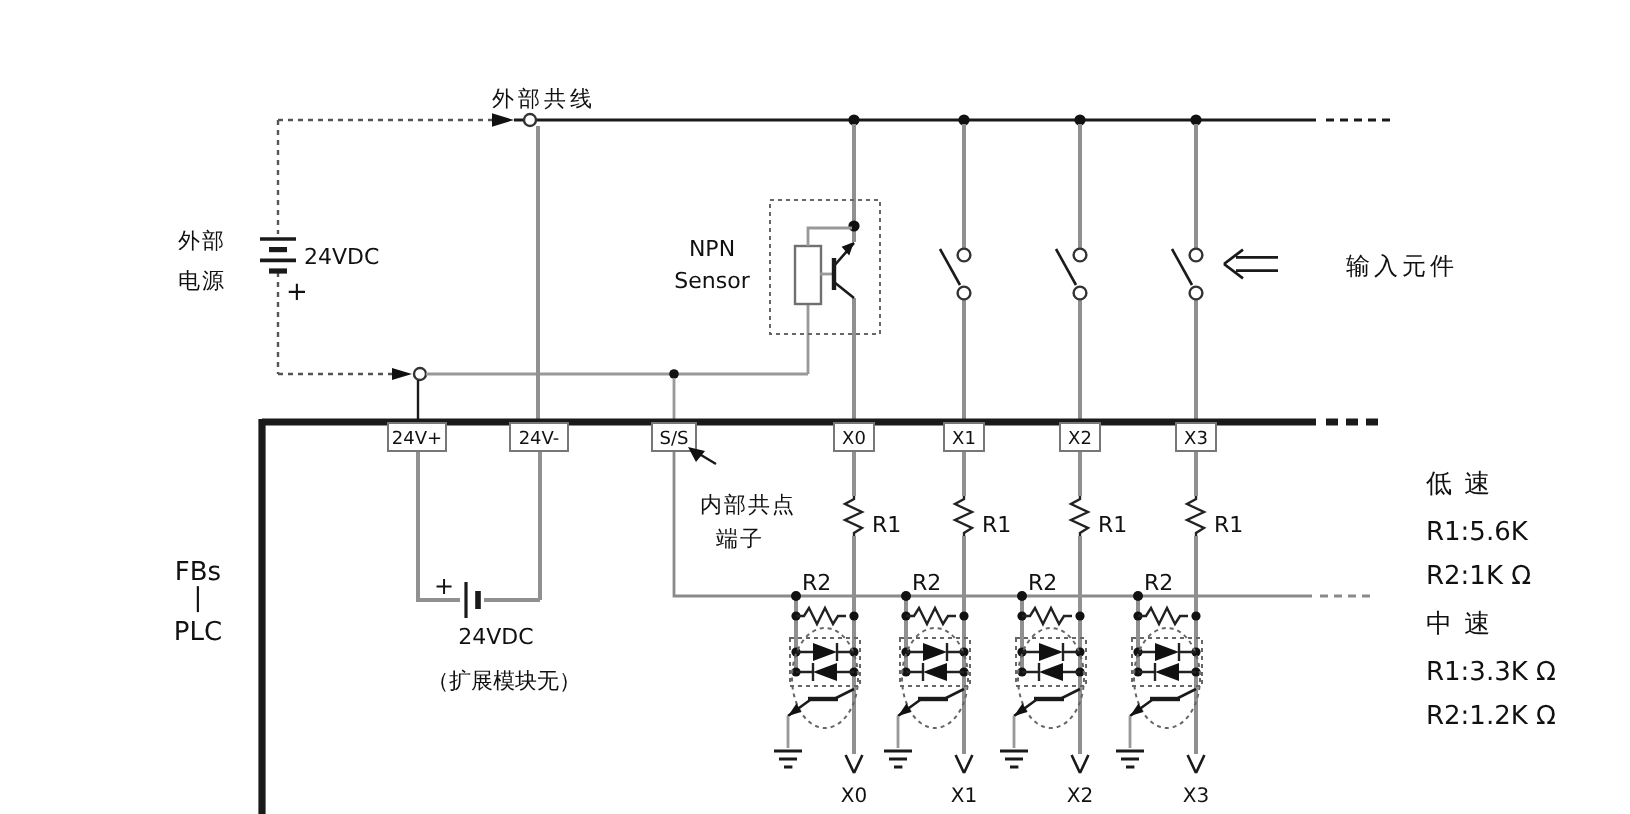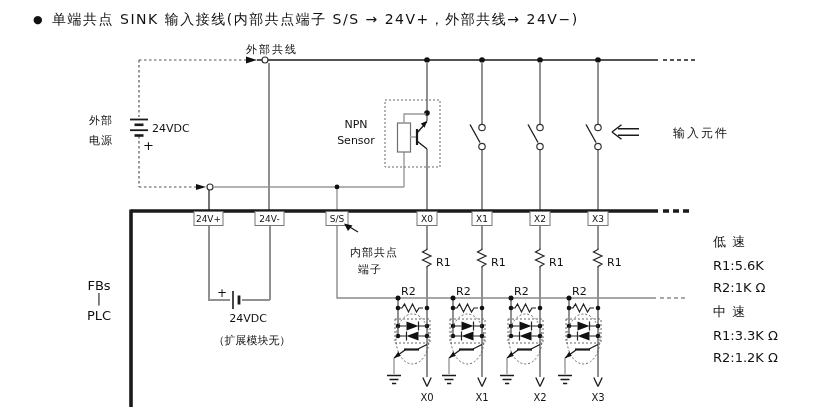--- a/index.html
+++ b/index.html
@@ -22,23 +22,20 @@
   .tbox{fill:#fff;stroke:#777;stroke-width:1;}
   .node{fill:#111;}
   .oc{fill:#fff;stroke:#333;stroke-width:1.2;}
   .comp{stroke:#222;stroke-width:1.2;fill:none;}
 </style>
 </head>
 <body>
 
 <div class="stage">
 
-  <div class="title">
-    <span class="bullet">●</span><span>单端共点 SINK 输入接线(内部共点端子 S/S → 24V+，外部共线→ 24V−)</span>
-  </div>
 
   <svg width="815" height="407" viewBox="0 0 815 407">
 
     <g>
       <path class="dashext" d="M139,60 H246"></path>
       <polygon class="node" points="246,56.6 257,60 246,63.4"></polygon>
       <path class="ink" stroke-width="1.6" d="M257,60 H658"></path>
       <path class="ink" stroke-width="1.6" stroke-dasharray="4,3" d="M663,60 H696"></path>
       <circle class="oc" cx="265" cy="60" r="3"></circle>
       <circle class="node" cx="427" cy="60" r="2.8"></circle>

